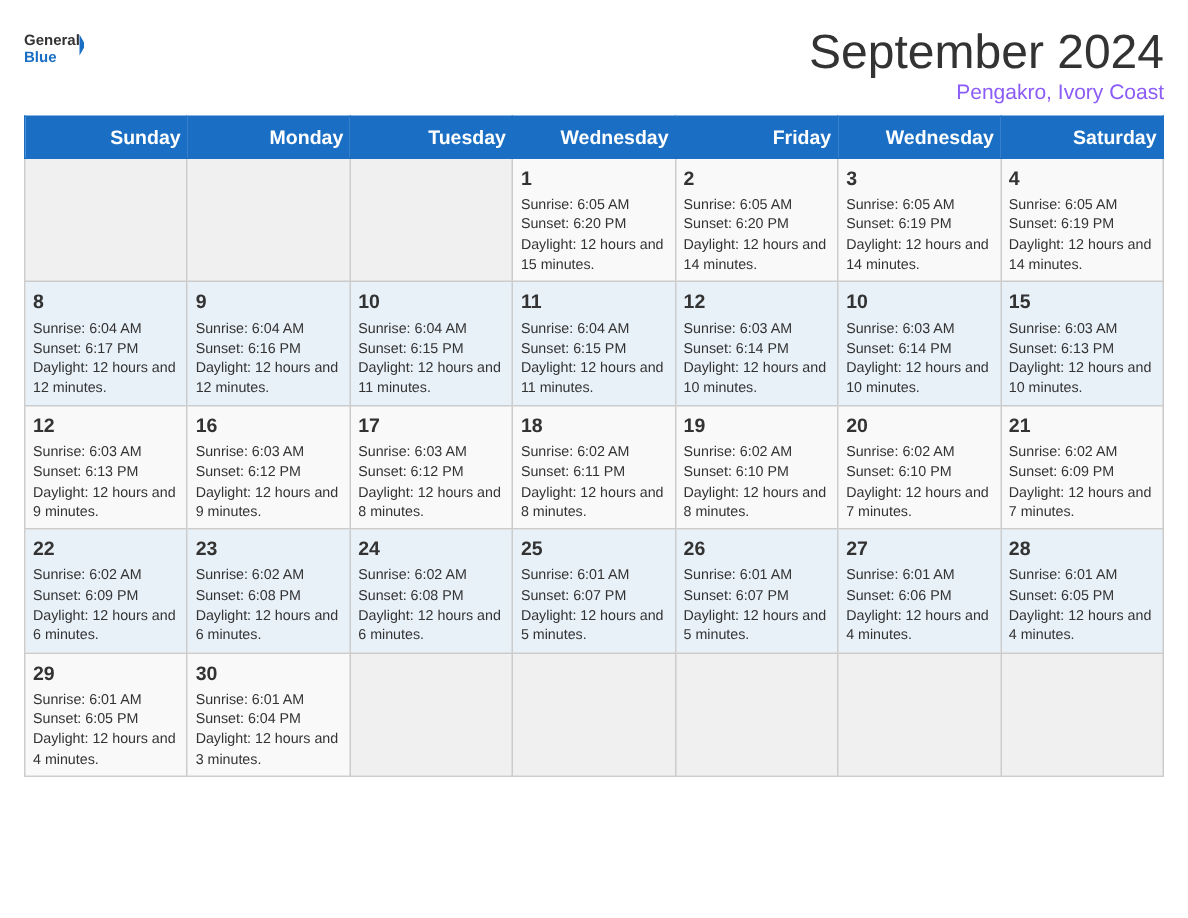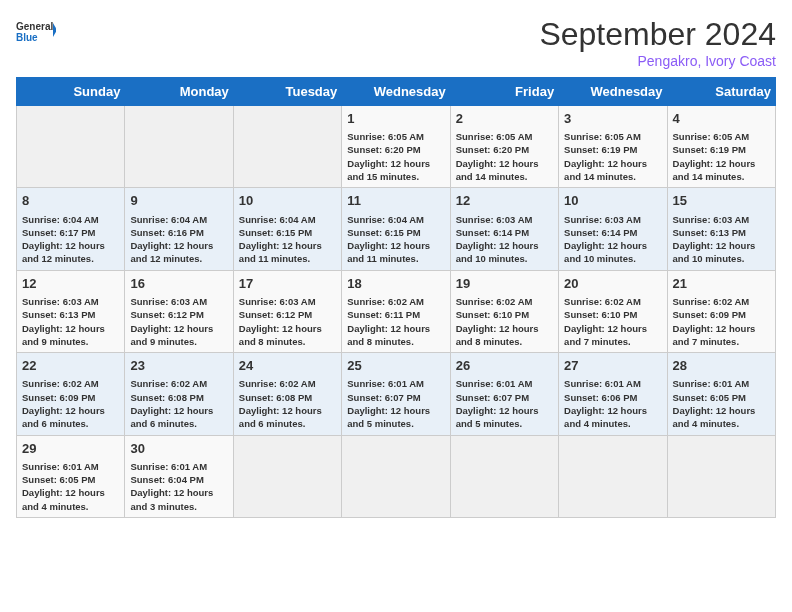--- a/index.html
+++ b/index.html
@@ -63,21 +63,20 @@
     }
     .day-num {
       font-size: 13px;
       font-weight: bold;
       display: block;
       margin-bottom: 2px;
     }
     .day-info {
       font-size: 9.5px;
       color: #333;
-      font-weight: bold;
     }
     td.empty {
       background: #f0f0f0 !important;
     }
   </style>
 </head>
 <body>
 
 <div class="header">
   <div class="logo">

